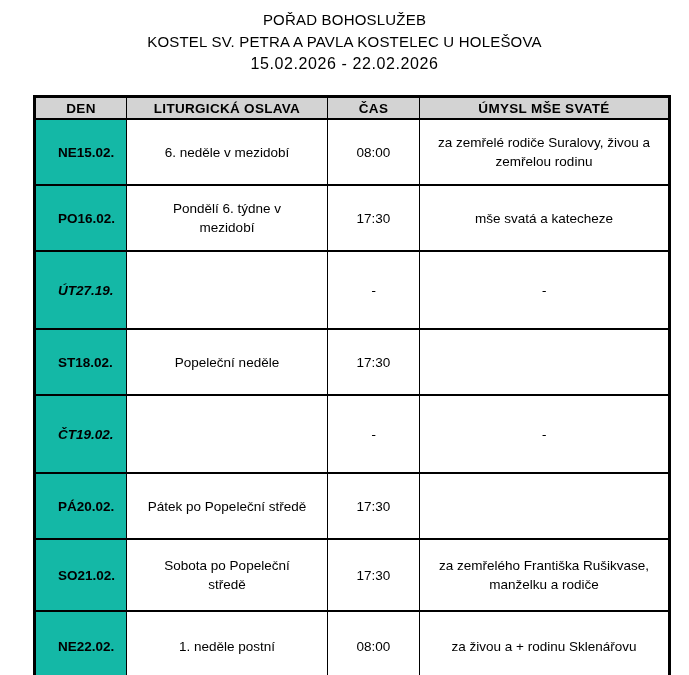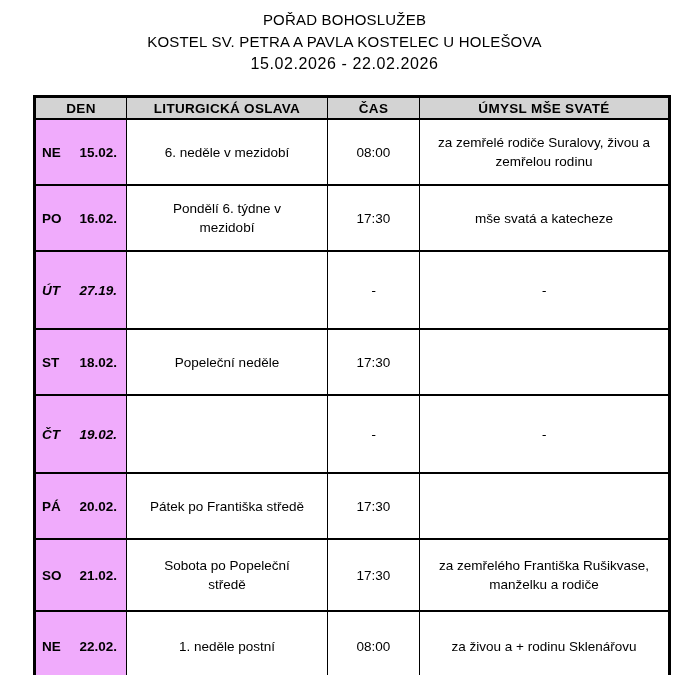--- a/index.html
+++ b/index.html
@@ -59,23 +59,23 @@
     border-right-width: 1px;
     font-size: 13.5px;
     text-align: center;
     vertical-align: middle;
     padding: 0 3px;
   }
   tbody tr { height: 66px; }
   tbody tr:nth-child(3), tbody tr:nth-child(5) { height: 78px; font-style: italic; }
   tbody tr:nth-child(7), tbody tr:nth-child(8) { height: 72px; }
   td.day {
-    background: #f0abfc;
+    background: #14b8a6;
     font-weight: bold;
-    padding: 0;
+    padding: 16px;
   }
   .day-wrap {
     display: flex;
     justify-content: space-between;
     align-items: center;
     padding: 0 9px 0 6px;
   }
   td.liturgy, td.intention {
     white-space: pre-line;
     line-height: 19px;
@@ -164,21 +164,21 @@
         <td class="time">-</td>
         <td class="intention">-</td>
       </tr>
       <tr>
         <td class="day">
           <div class="day-wrap">
             <span>PÁ</span>
             <span>20.02.</span>
           </div>
         </td>
-        <td class="liturgy">Pátek po Františka středě</td>
+        <td class="liturgy">Pátek po Popeleční středě</td>
         <td class="time">17:30</td>
         <td class="intention"></td>
       </tr>
       <tr>
         <td class="day">
           <div class="day-wrap">
             <span>SO</span>
             <span>21.02.</span>
           </div>
         </td>

